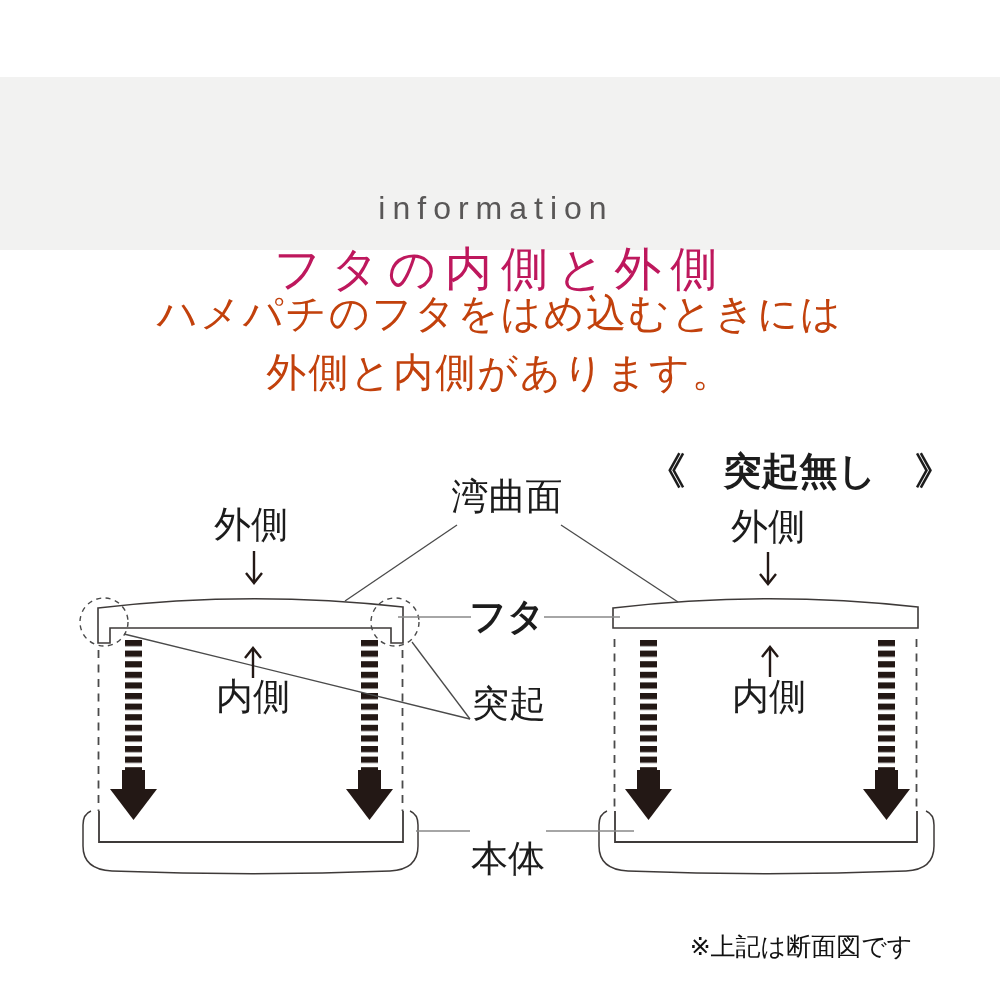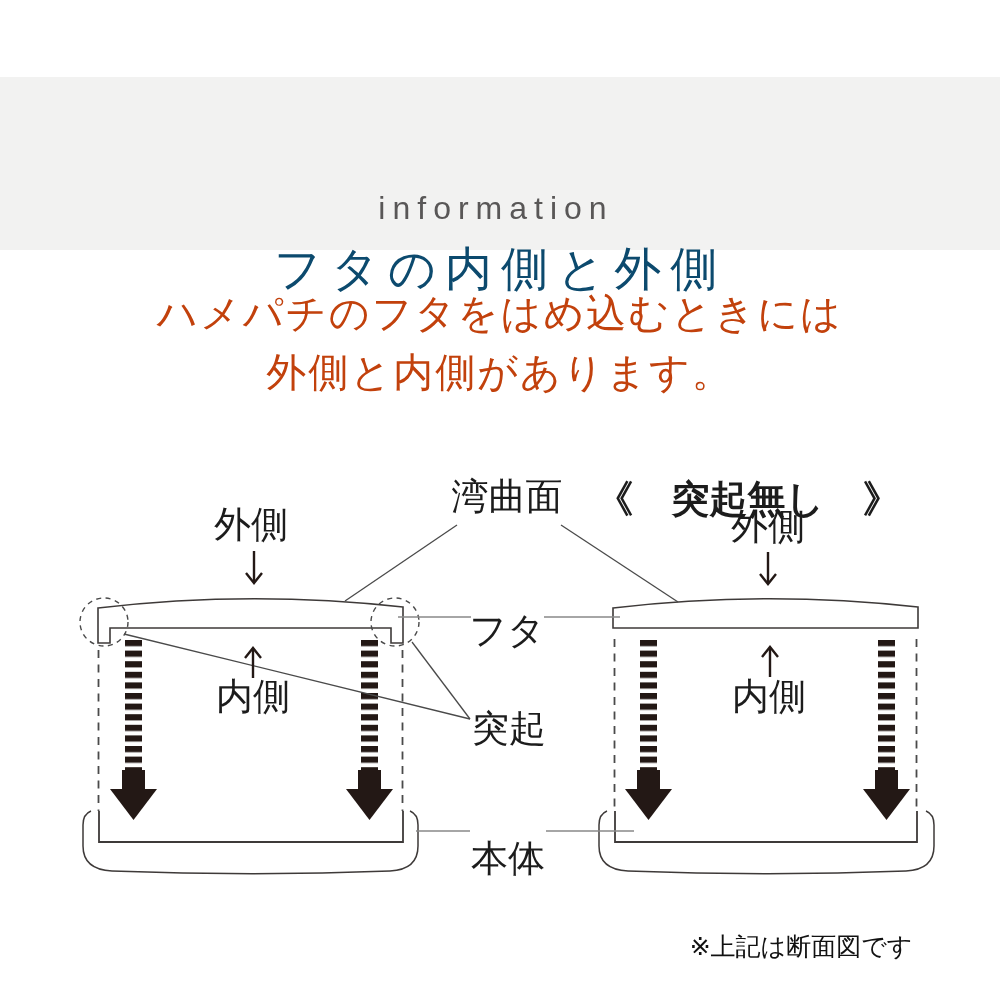--- a/index.html
+++ b/index.html
@@ -9,21 +9,21 @@
   }
   .header-band{
     position:absolute;left:0;top:77px;width:1000px;height:173px;background:#f2f2f1;text-align:center;
   }
   .eyebrow{
     position:absolute;left:496px;top:131px;transform:translate(-50%,-50%);
     font-size:32px;letter-spacing:7px;color:#595757;white-space:nowrap;
   }
   .main-title{
     position:absolute;left:500px;top:192px;transform:translate(-50%,-50%);
-    font-size:47px;letter-spacing:9px;color:#0c4a6e;white-space:nowrap;font-weight:500;
+    font-size:47px;letter-spacing:9px;color:#be185d;white-space:nowrap;font-weight:500;
   }
   .intro{
     position:absolute;left:0;top:284px;width:1000px;text-align:center;
     color:#c2410c;font-size:40px;line-height:59px;letter-spacing:2px;font-weight:500;
   }
   .lbl{
     position:absolute;transform:translate(-50%,-50%);white-space:nowrap;
     color:#1c1c1c;font-size:37px;font-weight:500;
   }
   .section-title{font-size:38px;font-weight:600;}
@@ -113,28 +113,28 @@
     <g stroke="#231815" stroke-width="2.4" fill="none">
       <path d="M 253,678 V 650"></path>
         <path d="M 245,658 L 253,648 L 261,658"></path>
     </g>
     <g stroke="#231815" stroke-width="2.4" fill="none">
       <path d="M 770,677 V 649"></path>
         <path d="M 762,657 L 770,647 L 778,657"></path>
     </g>
   </svg>
 
-  <div class="lbl section-title" style="left:748px;top:471px;margin-top:28px;">《　突起無し　》</div>
+  <div class="lbl section-title" style="left:800px;top:471px;">《　突起無し　》</div>
 
   <div class="lbl" style="left:251px;top:525px;">外側</div>
   <div class="lbl" style="left:768px;top:527px;">外側</div>
 
   <div class="lbl" style="left:507px;top:497px;">湾曲面</div>
-  <div class="lbl" style="left:507px;top:631px;">フタ</div>
+  <div class="lbl" style="left:507px;top:617px;font-weight:bold;">フタ</div>
 
   <div class="lbl" style="left:253px;top:697px;">内側</div>
   <div class="lbl" style="left:769px;top:697px;">内側</div>
 
-  <div class="lbl" style="left:509px;top:729px;">突起</div>
+  <div class="lbl" style="left:509px;top:704px;">突起</div>
   <div class="lbl" style="left:508px;top:831px;margin-top:28px;">本体</div>
 
   <div class="note">※上記は断面図です</div>
 </div>
 
 </body></html>

